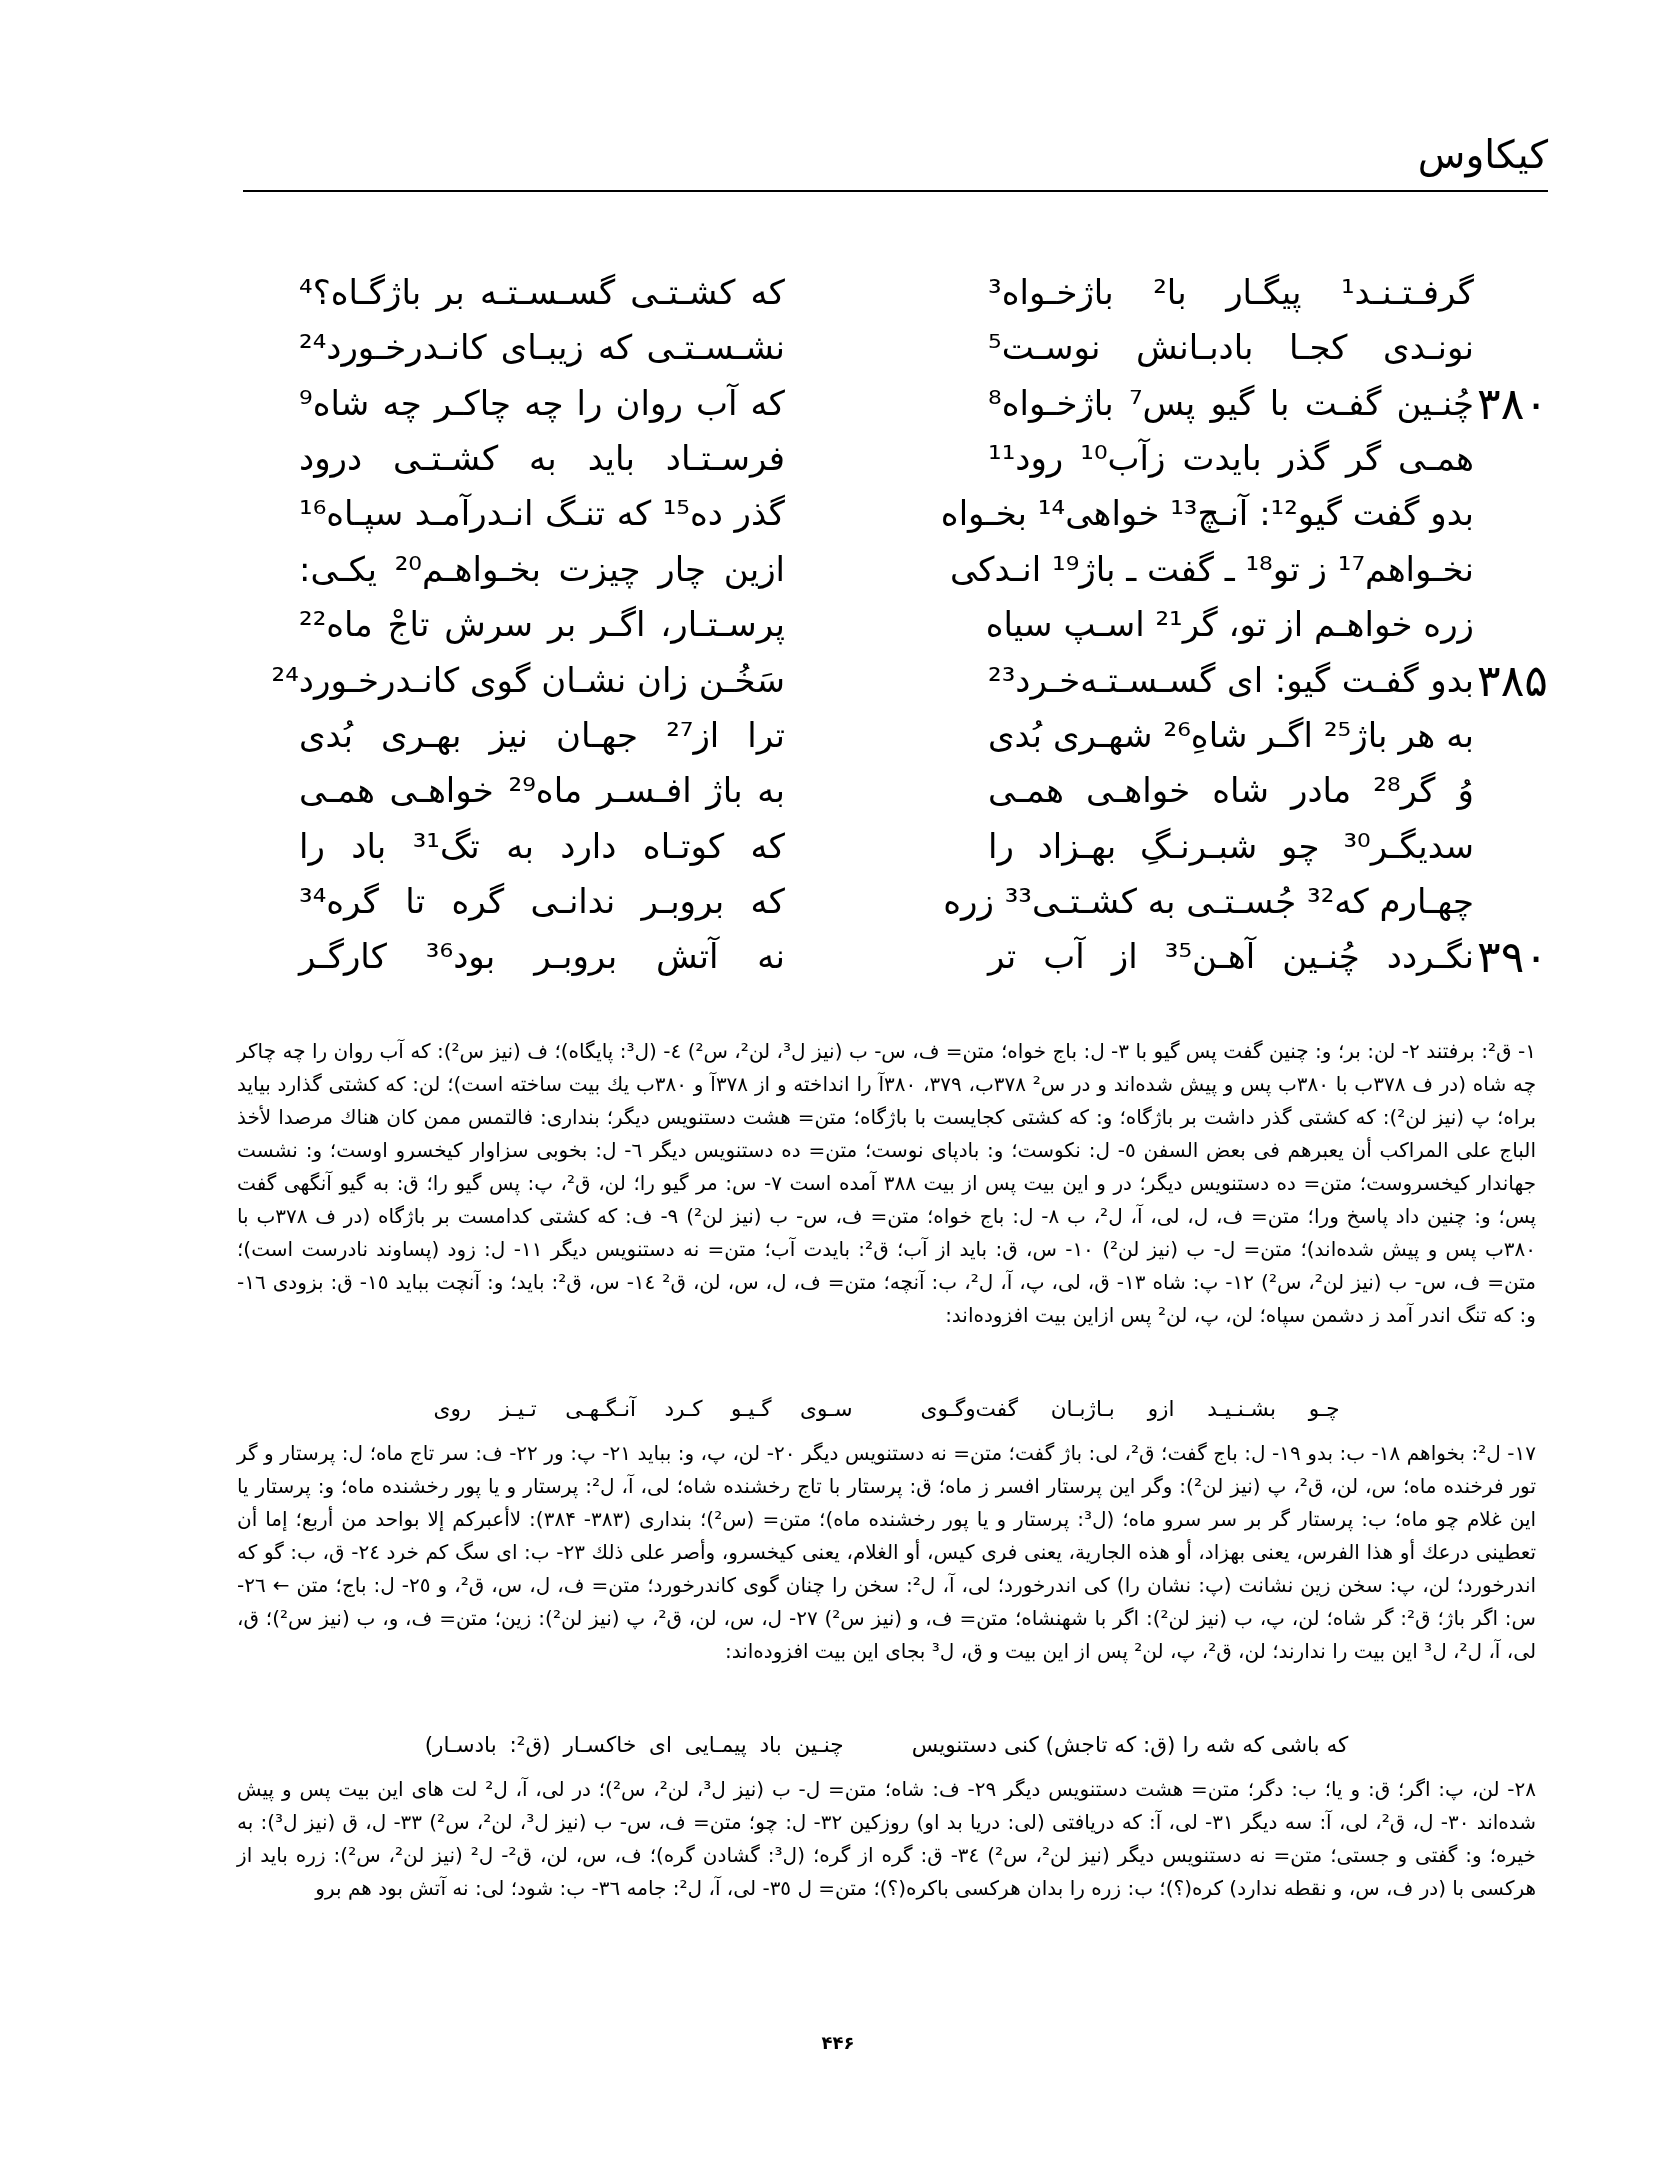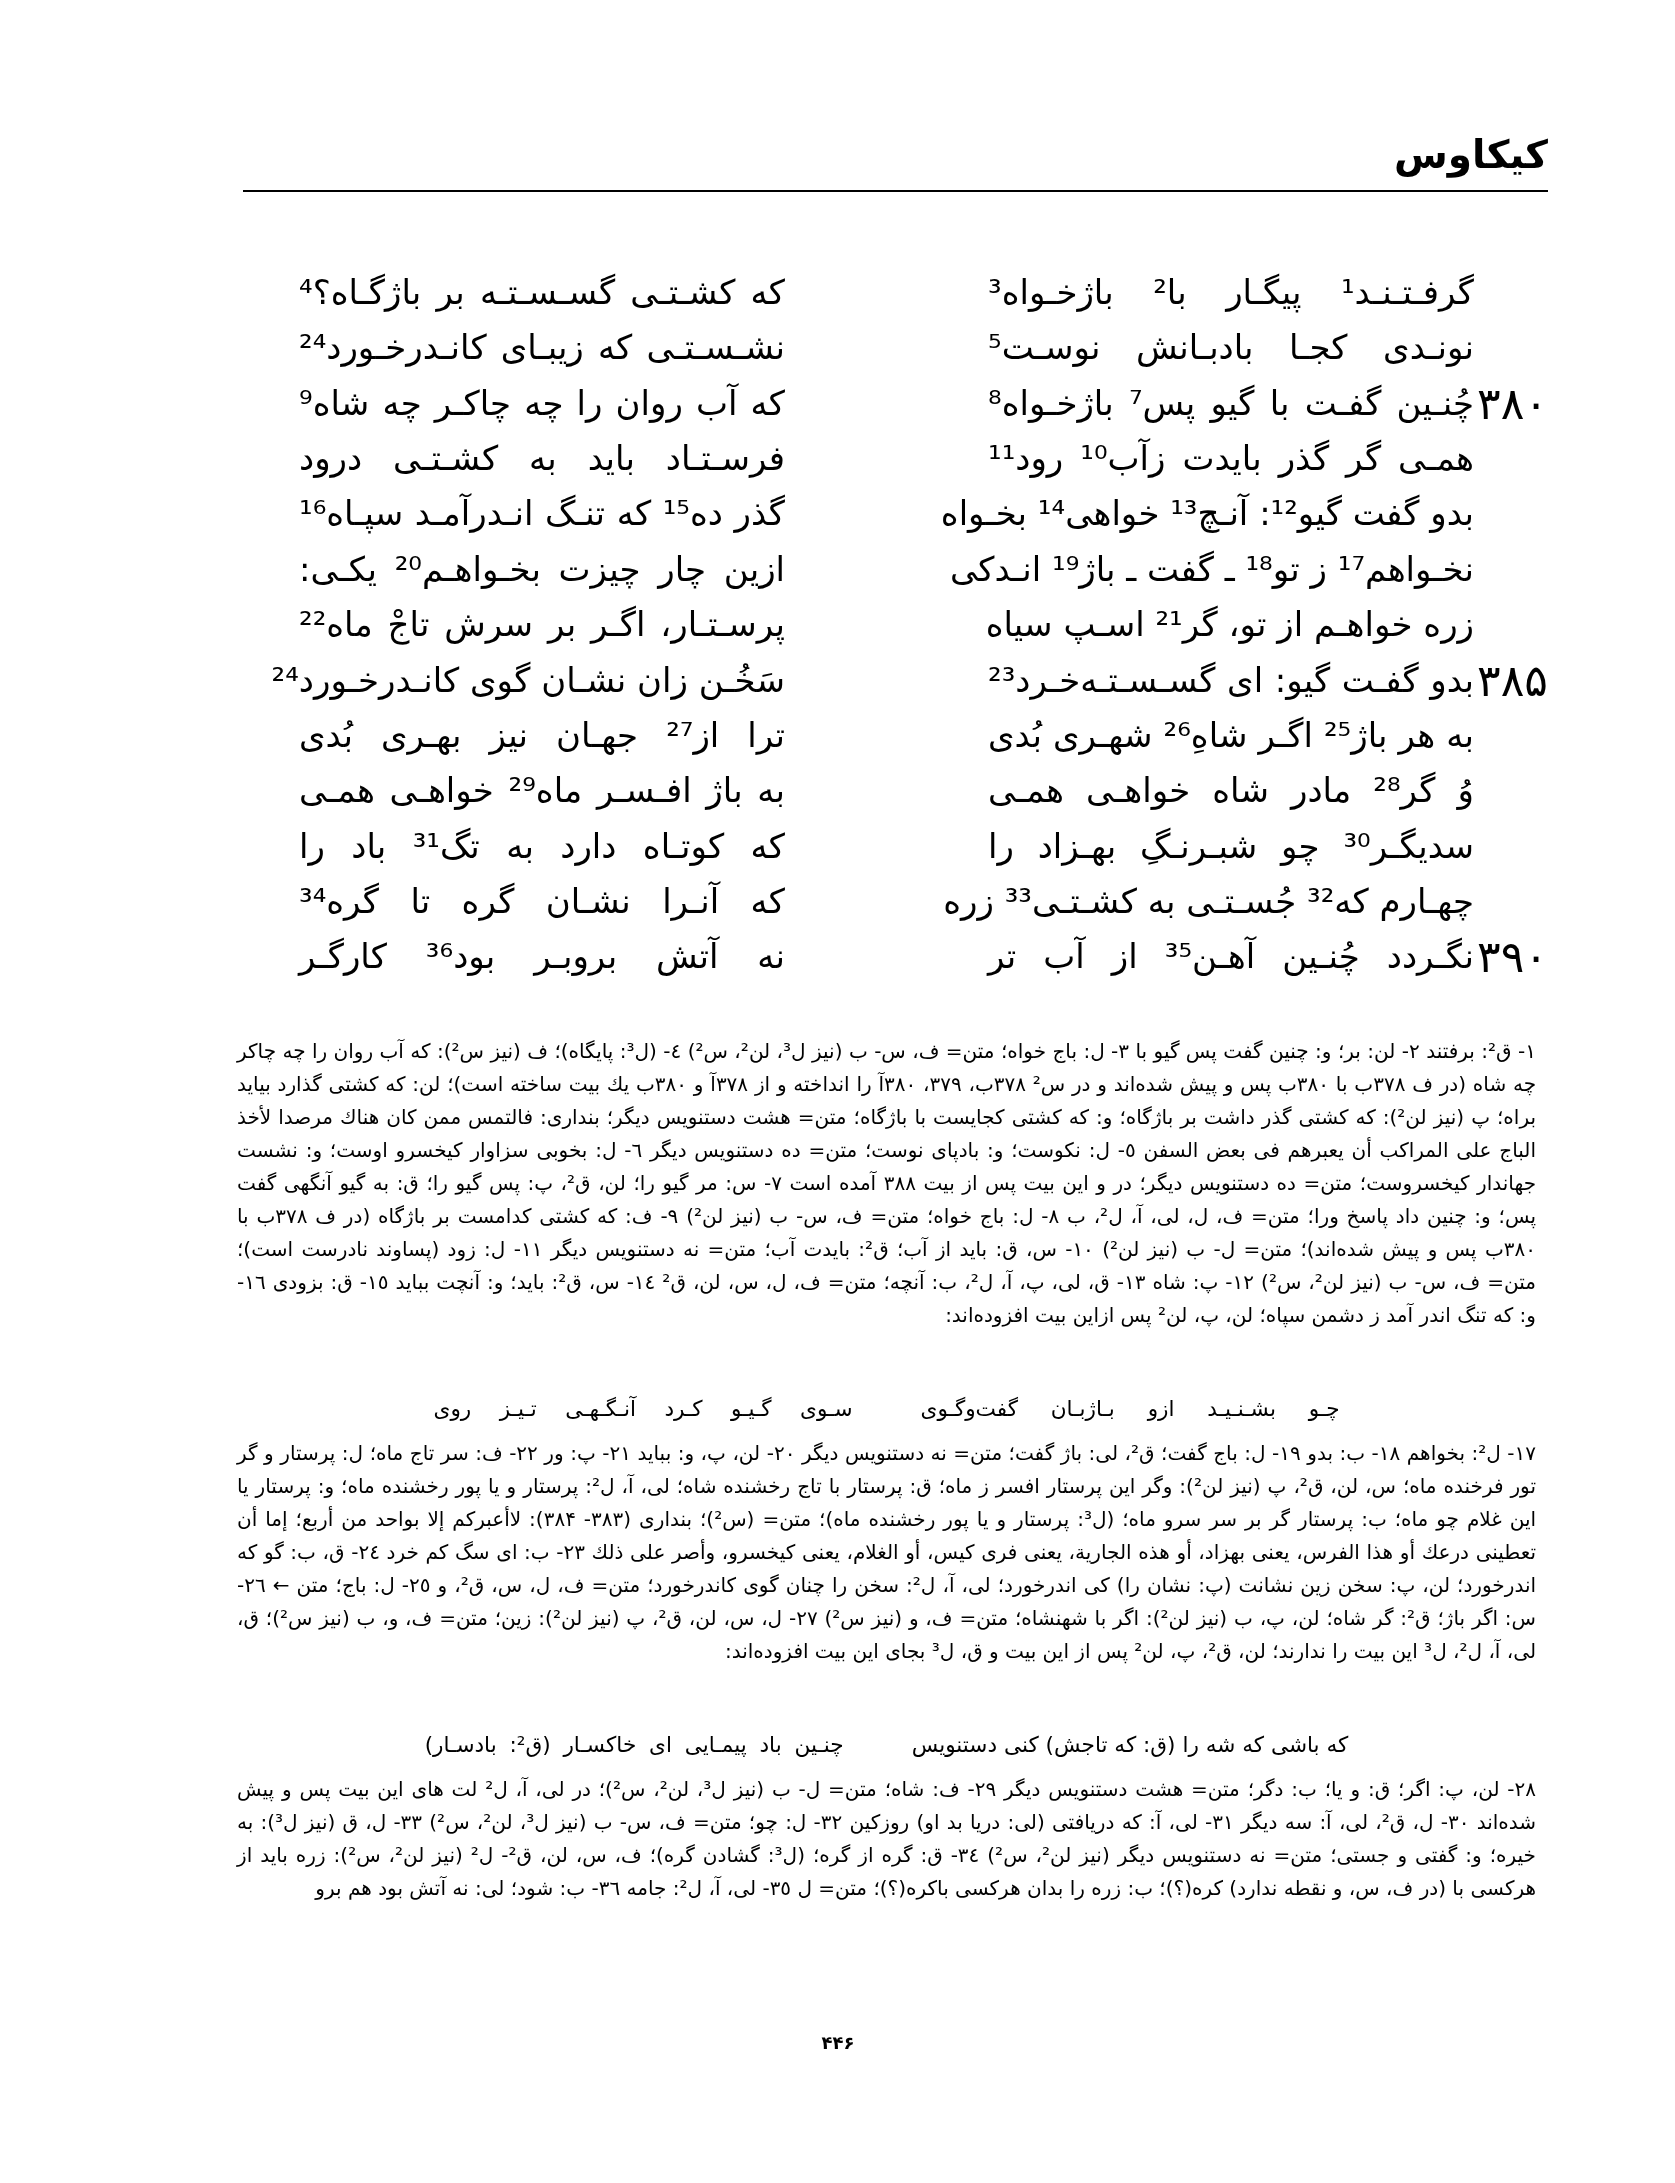--- a/index.html
+++ b/index.html
@@ -3,21 +3,21 @@
 <meta charset="utf-8">
 <style>
   html, body { margin: 0; padding: 0; background: #ffffff; }
   body {
     width: 1676px; height: 2183px; position: relative; overflow: hidden;
     font-family: "DejaVu Sans", sans-serif; color: #000;
   }
   .page { position: absolute; left: 0; top: 0; width: 1676px; height: 2183px; }
   .running-head {
     position: absolute; right: 128px; top: 135px;
-    font-size: 39px; font-weight: bold; line-height: 1;
+    font-size: 39px; font-weight: normal; line-height: 1;
   }
   .head-rule {
     position: absolute; left: 243px; right: 128px; top: 190px;
     border-top: 2px solid #000;
   }
   .poem {
     position: absolute; top: 263px; right: 128px; width: 1303px; height: 729px;
   }
   .couplet {
     position: absolute; right: 0; width: 100%; height: 59px;
@@ -107,21 +107,21 @@
       <span class="hemistich h-left">به باژ افـسـر ماه²⁹ خواهـی همـی</span>
     </div>
     <div class="couplet" style="top:554px">
       <span class="verse-num"></span>
       <span class="hemistich h-right">سدیگـر³⁰ چو شبـرنـگِ بهـزاد را</span>
       <span class="hemistich h-left">که کوتـاه دارد به تگ³¹ باد را</span>
     </div>
     <div class="couplet" style="top:609px">
       <span class="verse-num"></span>
       <span class="hemistich h-right">چهـارم که³² جُسـتـی به کشـتـی³³ زره</span>
-      <span class="hemistich h-left">که آنـرا نشـان گره تا گره³⁴</span>
+      <span class="hemistich h-left">که بروبـر ندانـی گره تا گره³⁴</span>
     </div>
     <div class="couplet" style="top:664px">
       <span class="verse-num">۳۹۰</span>
       <span class="hemistich h-right">نگـردد چُنـین آهـن³⁵ از آب تر</span>
       <span class="hemistich h-left">نه آتش بروبـر بود³⁶ کارگـر</span>
     </div>
   </div>
 
   <div class="notes">
     <p>۱- ق²: برفتند   ۲- لن: بر؛ و: چنین گفت پس گیو با   ۳- ل: باج خواه؛ متن= ف، س- ب (نیز ل³، لن²، س²)   ٤- (ل³: پایگاه)؛ ف (نیز س²): که آب روان را چه چاکر چه شاه (در ف ۳۷۸ب با ۳۸۰ب پس و پیش شده‌اند و در س² ۳۷۸ب، ۳۷۹، ۳۸۰آ را انداخته و از ۳۷۸آ و ۳۸۰ب یك بیت ساخته است)؛ لن: که کشتی گذارد بیاید براه؛ پ (نیز لن²): که کشتی گذر داشت بر باژگاه؛ و: که کشتی کجایست با باژگاه؛ متن= هشت دستنویس دیگر؛ بنداری: فالتمس ممن کان هناك مرصدا لأخذ الباج علی المراكب أن یعبرهم فی بعض السفن   ٥- ل: نكوست؛ و: بادپای نوست؛ متن= ده دستنویس دیگر   ٦- ل: بخوبی سزاوار کیخسرو اوست؛ و: نشست جهاندار کیخسروست؛ متن= ده دستنویس دیگر؛ در و این بیت پس از بیت ۳۸۸ آمده است   ۷- س: مر گیو را؛ لن، ق²، پ: پس گیو را؛ ق: به گیو آنگهی گفت پس؛ و: چنین داد پاسخ ورا؛ متن= ف، ل، لی، آ، ل²، ب   ۸- ل: باج خواه؛ متن= ف، س- ب (نیز لن²)   ۹- ف: که کشتی کدامست بر باژگاه (در ف ۳۷۸ب با ۳۸۰ب پس و پیش شده‌اند)؛ متن= ل- ب (نیز لن²)   ۱۰- س، ق: باید از آب؛ ق²: بایدت آب؛ متن= نه دستنویس دیگر   ۱۱- ل: زود (پساوند نادرست است)؛ متن= ف، س- ب (نیز لن²، س²)   ۱۲- پ: شاه   ۱۳- ق، لی، پ، آ، ل²، ب: آنچه؛ متن= ف، ل، س، لن، ق²   ١٤- س، ق²: باید؛ و: آنچت بباید   ١٥- ق: بزودی   ١٦- و: که تنگ اندر آمد ز دشمن سپاه؛ لن، پ، لن² پس ازاین بیت افزوده‌اند:</p>

